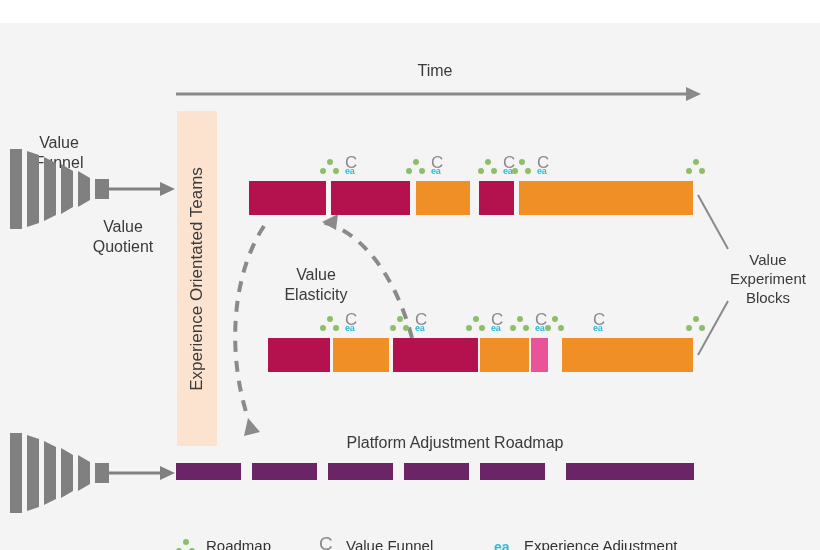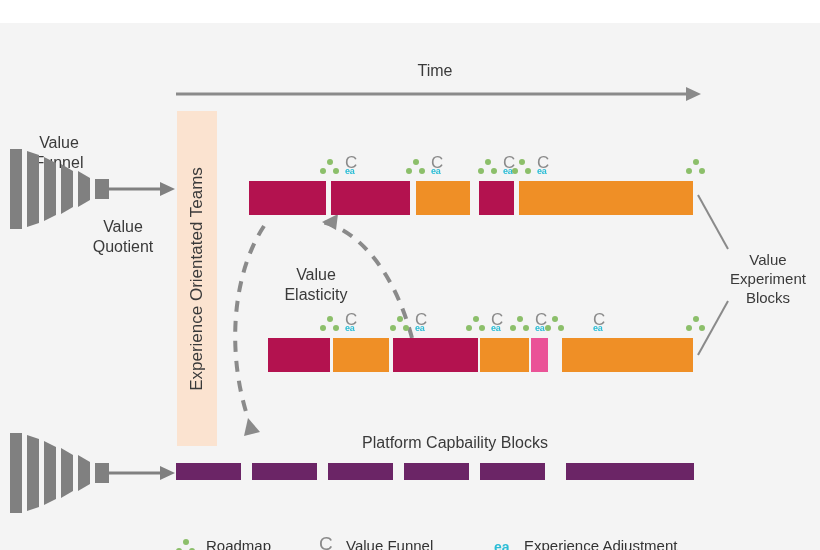--- a/index.html
+++ b/index.html
@@ -145,21 +145,21 @@
 Elasticity</div>
 
   <svg class="abs" style="left:694px; top:170px; width:40px; height:165px;" viewBox="0 0 40 165">
     <line x1="4" y1="2" x2="34" y2="56" stroke="#8a8a8a" stroke-width="2"></line>
     <line x1="4" y1="162" x2="34" y2="108" stroke="#8a8a8a" stroke-width="2"></line>
   </svg>
   <div class="label" id="veb-label">Value
 Experiment
 Blocks</div>
 
-  <div class="label" id="roadmap-label">Platform Capbaility Blocks</div>
+  <div class="label" id="roadmap-label">Platform Adjustment Roadmap</div>
 
   <div id="rows-layer">
       <div class="bar" style="left: 249px; top: 158px; width: 77px; height: 34px; background: rgb(179, 18, 79);"></div>
       <div class="bar" style="left: 331px; top: 158px; width: 79px; height: 34px; background: rgb(179, 18, 79);"></div>
       <div class="bar" style="left: 416px; top: 158px; width: 54px; height: 34px; background: rgb(239, 143, 38);"></div>
       <div class="bar" style="left: 479px; top: 158px; width: 35px; height: 34px; background: rgb(179, 18, 79);"></div>
       <div class="bar" style="left: 519px; top: 158px; width: 174px; height: 34px; background: rgb(239, 143, 38);"></div>
       <div class="marker-group" style="left: 320px; top: 131px;">
         <span class="juggle" style="left: 0px; top: 5px;">
           <i class="d0" style="background: rgb(140, 191, 106);"></i>

